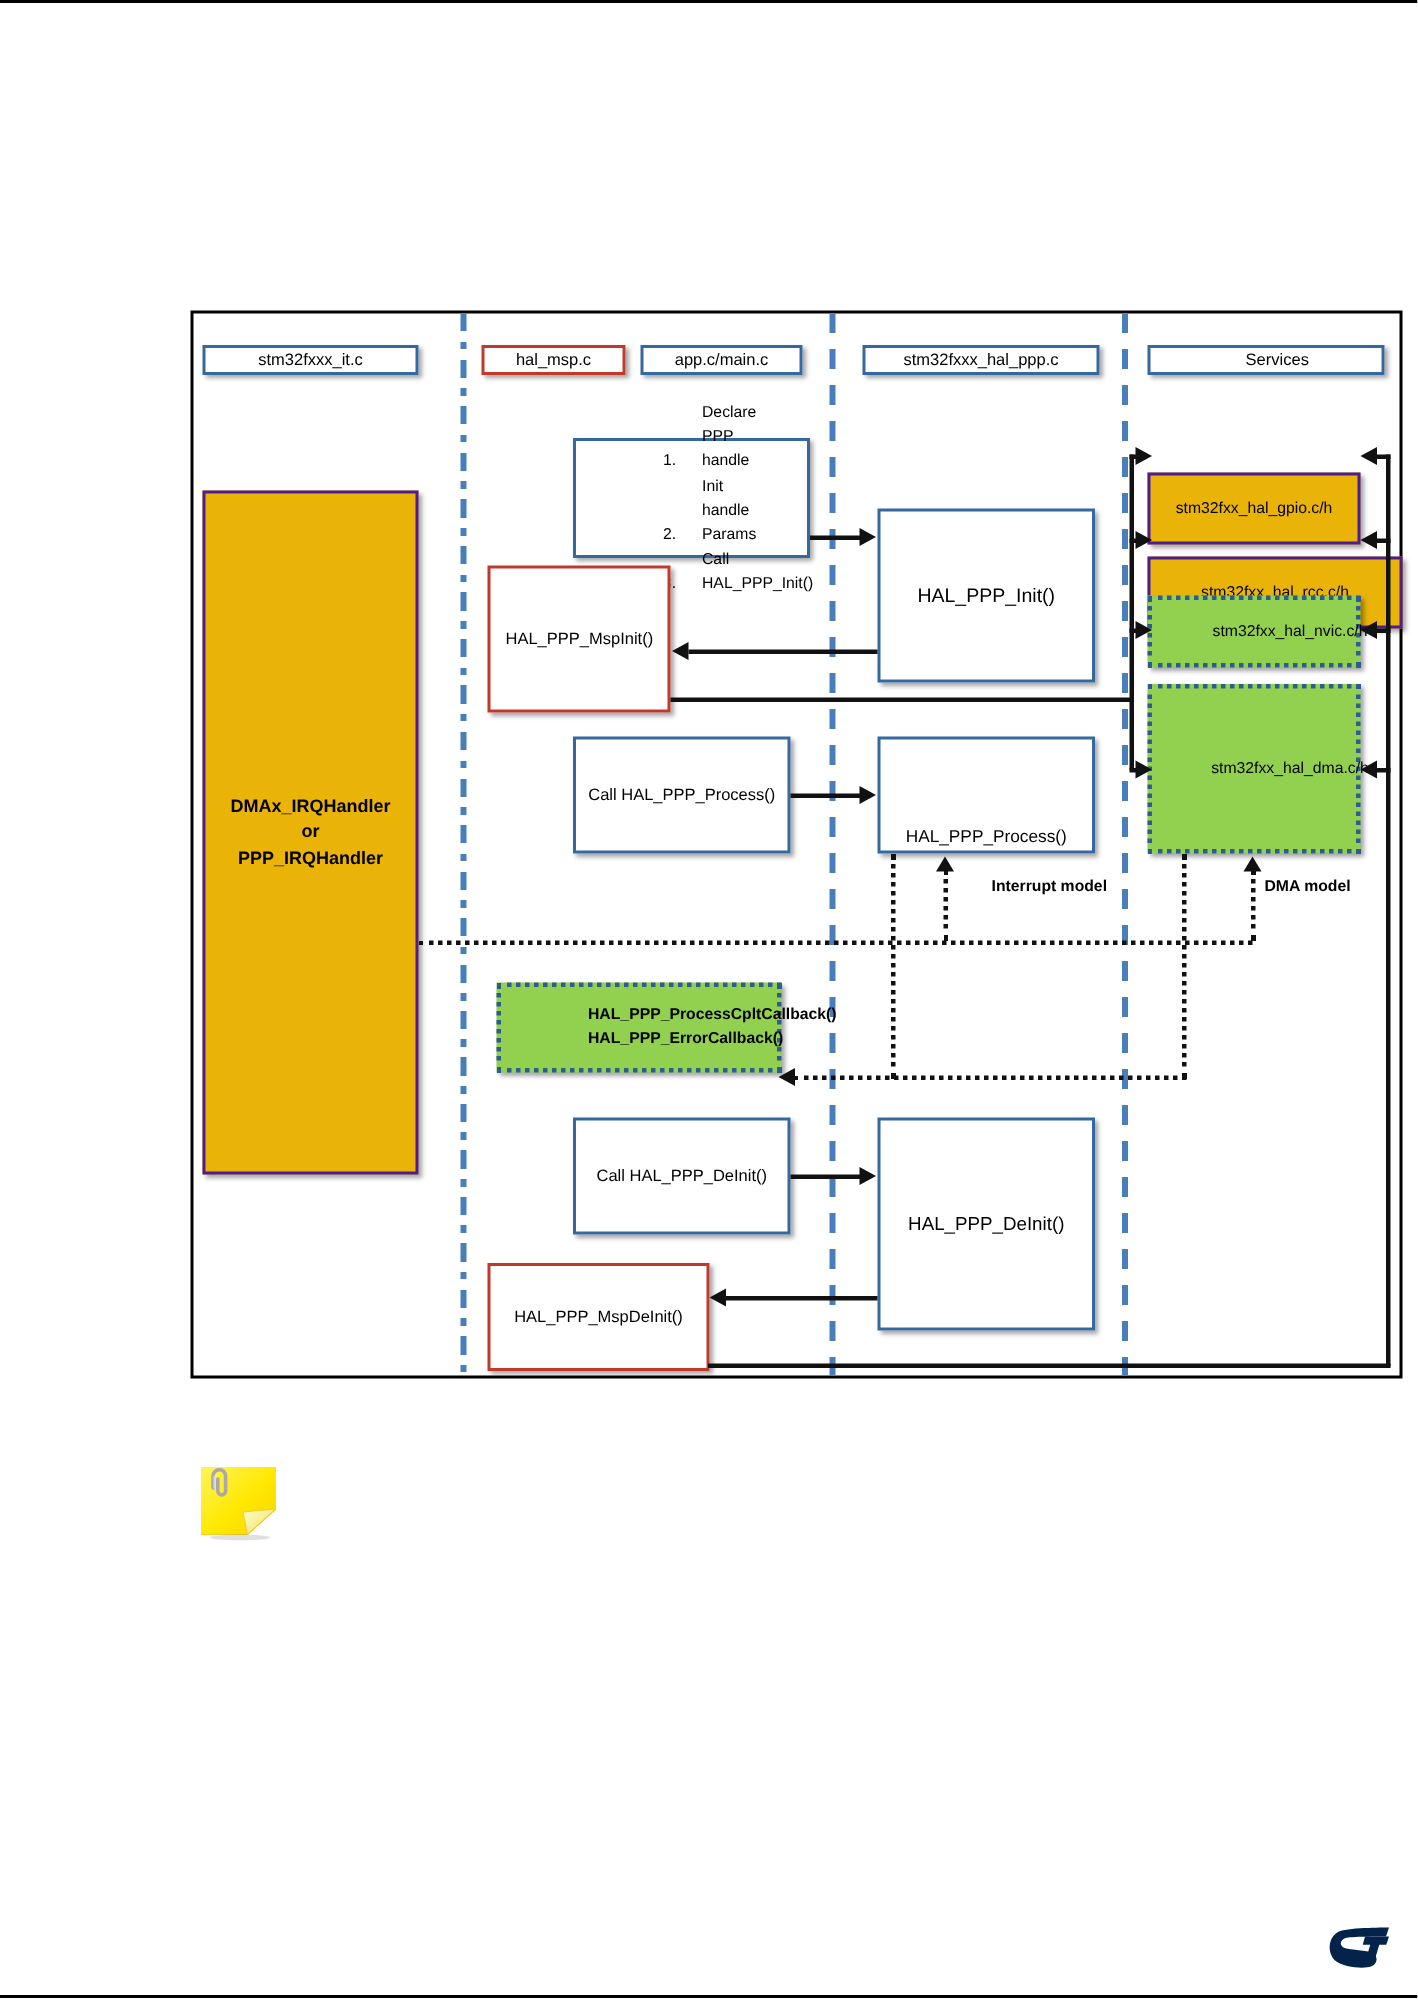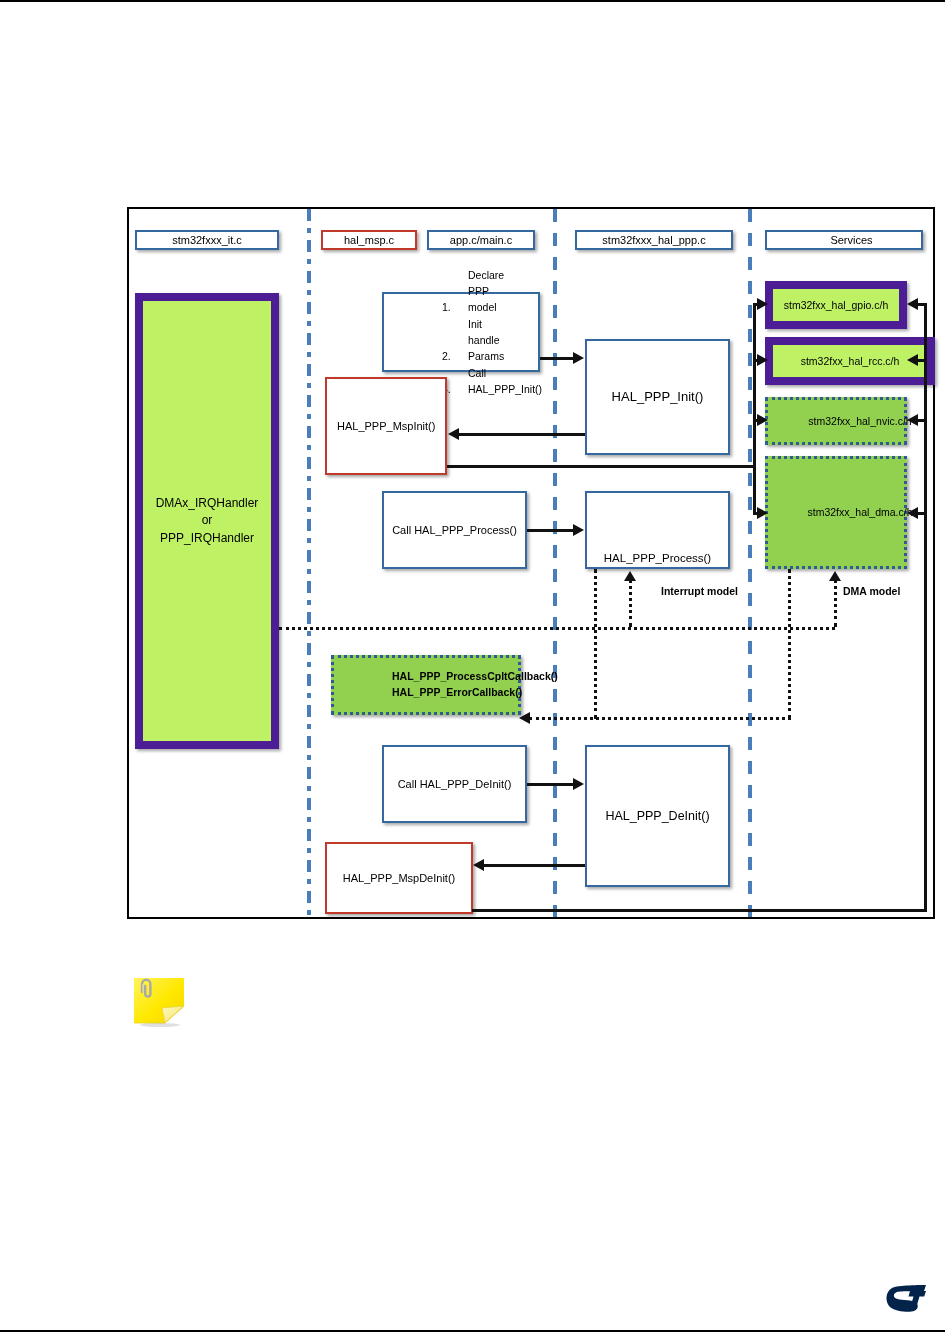--- a/index.html
+++ b/index.html
@@ -11,21 +11,21 @@
 
   
   #diagram-frame{position:absolute;left:127px;top:207px;width:808px;height:712px;
                  border:2px solid #000;box-sizing:border-box;background:#fff;}
 
   .box{position:absolute;box-sizing:border-box;background:#fff;
        display:flex;align-items:center;justify-content:center;text-align:center;
        font-size:11.5px;line-height:1.35;}
   .blue{border:2px solid #35689E;}
   .red{border:2px solid #C0392B;}
-  .green{background:#bef264;border:8px solid #4c1d95;}
+  .green{background:#eab308;border:2px solid #4c1d95;margin-top:34px;}
   .green-dot{background:#92D050;border:3px dotted #2E5C92;padding-left:48px;}
   .shadow{box-shadow:2px 2px 3px rgba(0,0,0,.35);}
 
   .hdr{height:20px;font-size:11px;}
 
   
   .sep{position:absolute;width:4px;}
   .sep-dashdot{background:
      repeating-linear-gradient(to bottom,
        #4A7EBB 0px,#4A7EBB 12px,
@@ -93,32 +93,32 @@
 
   <div class="box blue hdr shadow" style="left:446px;top:21px;width:158px;">
     <span>stm32fxxx_hal_ppp.c</span>
   </div>
 
   <div class="box blue hdr shadow" style="left:636px;top:21px;width:158px;padding-left:15px;">
     <span>Services</span>
   </div>
 
   <div class="box green shadow" style="left:6px;top:84px;width:144px;height:456px;
-              flex-direction:column;font-size:12px;font-weight:normal;">
+              flex-direction:column;font-size:12px;font-weight:bold;">
     <div style="display:flex;flex-direction:column;line-height:1.45;">
       <span>DMAx_IRQHandler</span>
       <span>or</span>
       <span>PPP_IRQHandler</span>
     </div>
   </div>
 
   <div class="box blue shadow" style="left:253px;top:83px;width:158px;height:80px;">
     <div class="numlist">
       <div>
-        <span>1.</span><span>Declare PPP model</span>
+        <span>1.</span><span>Declare PPP handle</span>
       </div>
       <div>
         <span>2.</span><span>Init handle Params</span>
       </div>
       <div>
         <span>3.</span><span>Call HAL_PPP_Init()</span>
       </div>
     </div>
   </div>
 

